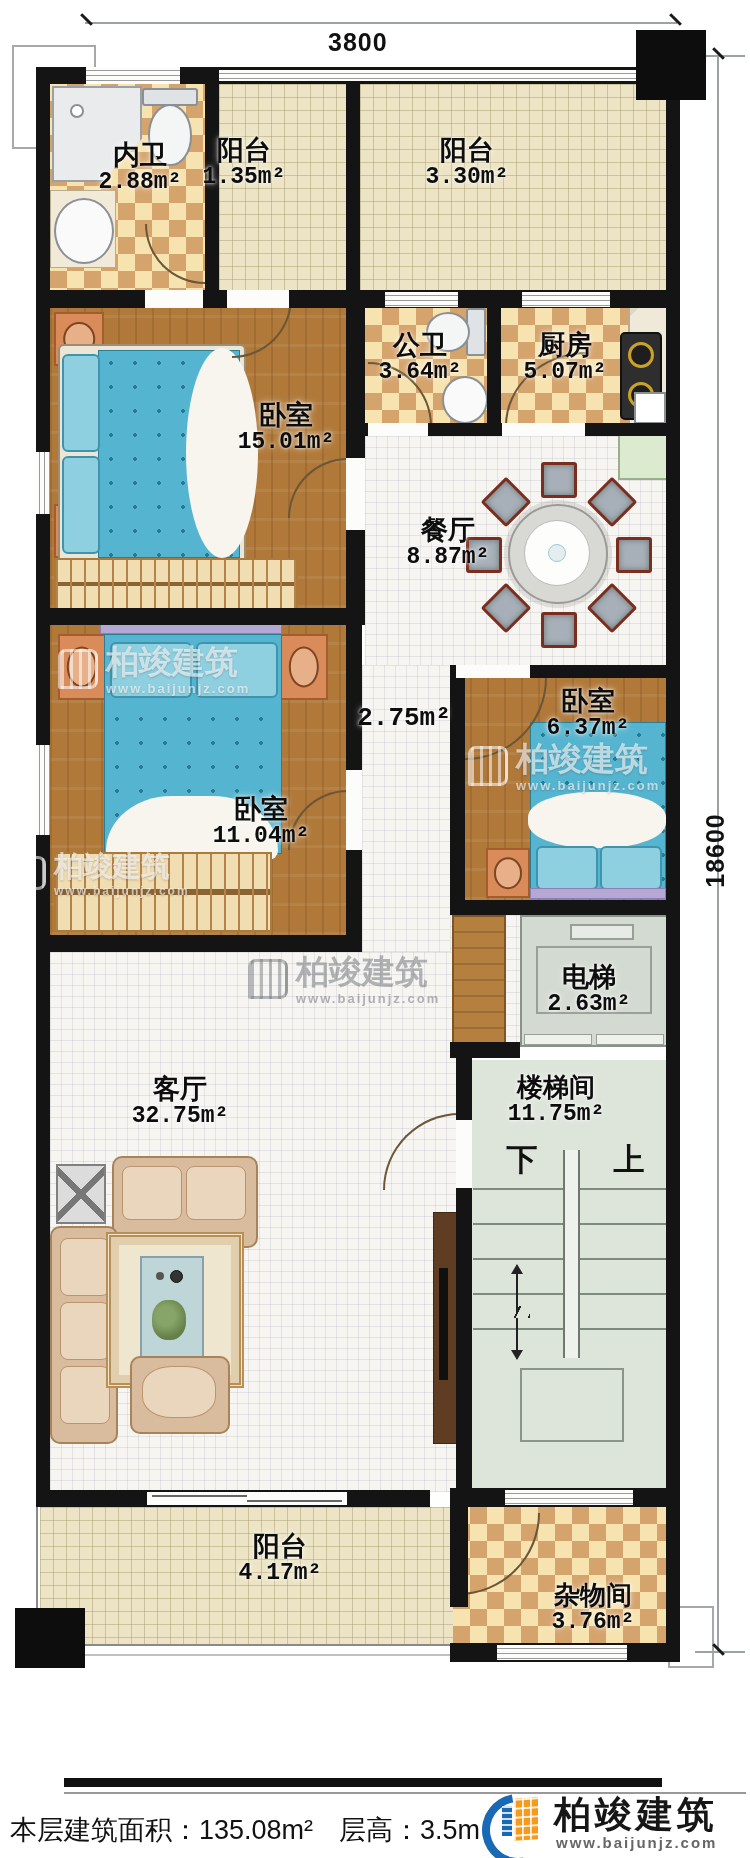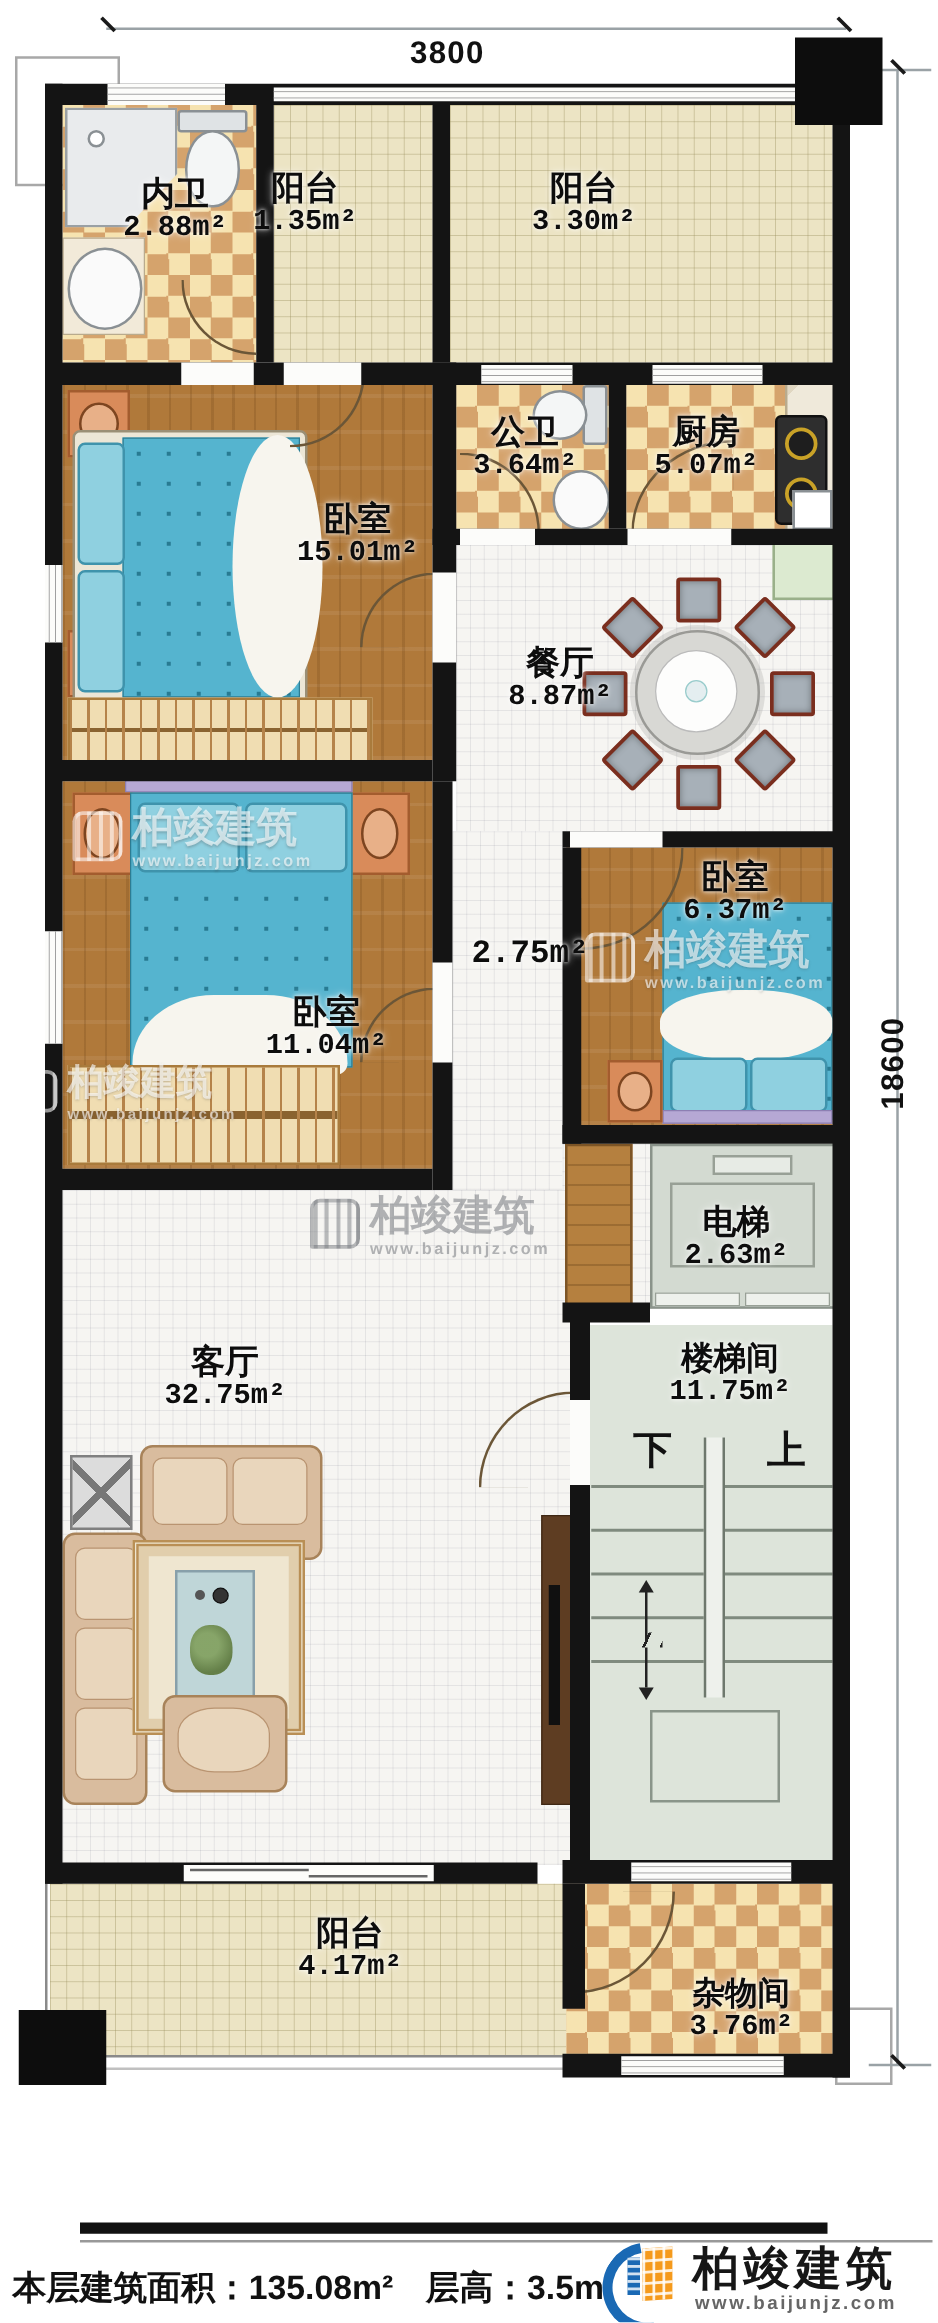--- a/index.html
+++ b/index.html
@@ -274,37 +274,37 @@
       <div class="ra">5.07m²</div>
     </div>
   <div class="rl" style="left:448px;top:543px;">
       <div class="rn">餐厅</div>
       <div class="ra">8.87m²</div>
     </div>
   <div class="rl" style="left:261px;top:822px;">
       <div class="rn">卧室</div>
       <div class="ra">11.04m²</div>
     </div>
-  <div class="rl" style="left:404px;top:763px;margin-left:20px;">
+  <div class="rl" style="left:404px;top:719px;">
       <div class="rn"></div>
       <div class="ra" style="font-size:26px;">2.75m²</div>
     </div>
   <div class="rl" style="left:588px;top:714px;">
       <div class="rn">卧室</div>
       <div class="ra">6.37m²</div>
     </div>
   <div class="rl" style="left:589px;top:990px;">
       <div class="rn">电梯</div>
       <div class="ra">2.63m²</div>
     </div>
   <div class="rl" style="left:180px;top:1102px;">
       <div class="rn">客厅</div>
       <div class="ra">32.75m²</div>
     </div>
-  <div class="rl" style="left:584px;top:1100px;">
+  <div class="rl" style="left:556px;top:1100px;">
       <div class="rn" style="font-size:26px;">楼梯间</div>
       <div class="ra">11.75m²</div>
     </div>
   <div class="rl" style="left:280px;top:1559px;">
       <div class="rn">阳台</div>
       <div class="ra">4.17m²</div>
     </div>
   <div class="rl" style="left:593px;top:1608px;">
       <div class="rn" style="font-size:26px;">杂物间</div>
       <div class="ra">3.76m²</div>
@@ -338,21 +338,21 @@
     <div class="mark"></div>
     <div>
         <div class="t1">柏竣建筑</div>
         <div class="t2">www.baijunjz.com</div>
       </div>
   </div>
 
   <div class="abs" style="left:64px;top:1778px;width:598px;height:9px;background:#111;z-index:40;"></div>
   <div class="abs" style="left:64px;top:1792px;width:682px;height:2px;background:#999;z-index:40;"></div>
 
-  <div class="abs" style="left:10px;top:1812px;font-size:27px;font-weight:700;color:#111;z-index:40;white-space:nowrap;">
+  <div class="abs" style="left:10px;top:1812px;font-size:27px;font-weight:400;color:#111;z-index:40;white-space:nowrap;">
     <span>本层建筑面积：</span><span>135.08m²</span><span style="display:inline-block;width:26px;"></span><span>层高：</span><span>3.5m</span>
   </div>
 
   <div class="abs" style="left:482px;top:1790px;width:266px;height:68px;z-index:40;">
     <div class="abs" style="left:0;top:4px;width:56px;height:56px;border-radius:50%;border:8px solid transparent;border-left-color:#1a69b4;border-bottom-color:#1a69b4;transform:rotate(35deg);"></div>
     <div class="abs" style="left:20px;top:16px;width:10px;height:30px;background:#1a69b4;background-image:linear-gradient(rgba(255,255,255,.8) 2px,transparent 2px);background-size:100% 6px;"></div>
     <div class="abs" style="left:32px;top:8px;width:24px;height:42px;background:#f59a1c;transform:skewY(-4deg);background-image:linear-gradient(rgba(255,255,255,.85) 2px,transparent 2px),linear-gradient(90deg,rgba(255,255,255,.85) 2px,transparent 2px);background-size:8px 9px;"></div>
     <div class="abs" style="left:72px;top:0;font-size:37px;font-weight:700;color:#161616;letter-spacing:4px;">柏竣建筑</div>
     <div class="abs" style="left:74px;top:44px;font-size:15px;font-weight:700;color:#666;letter-spacing:2px;">www.baijunjz.com</div>
   </div>

